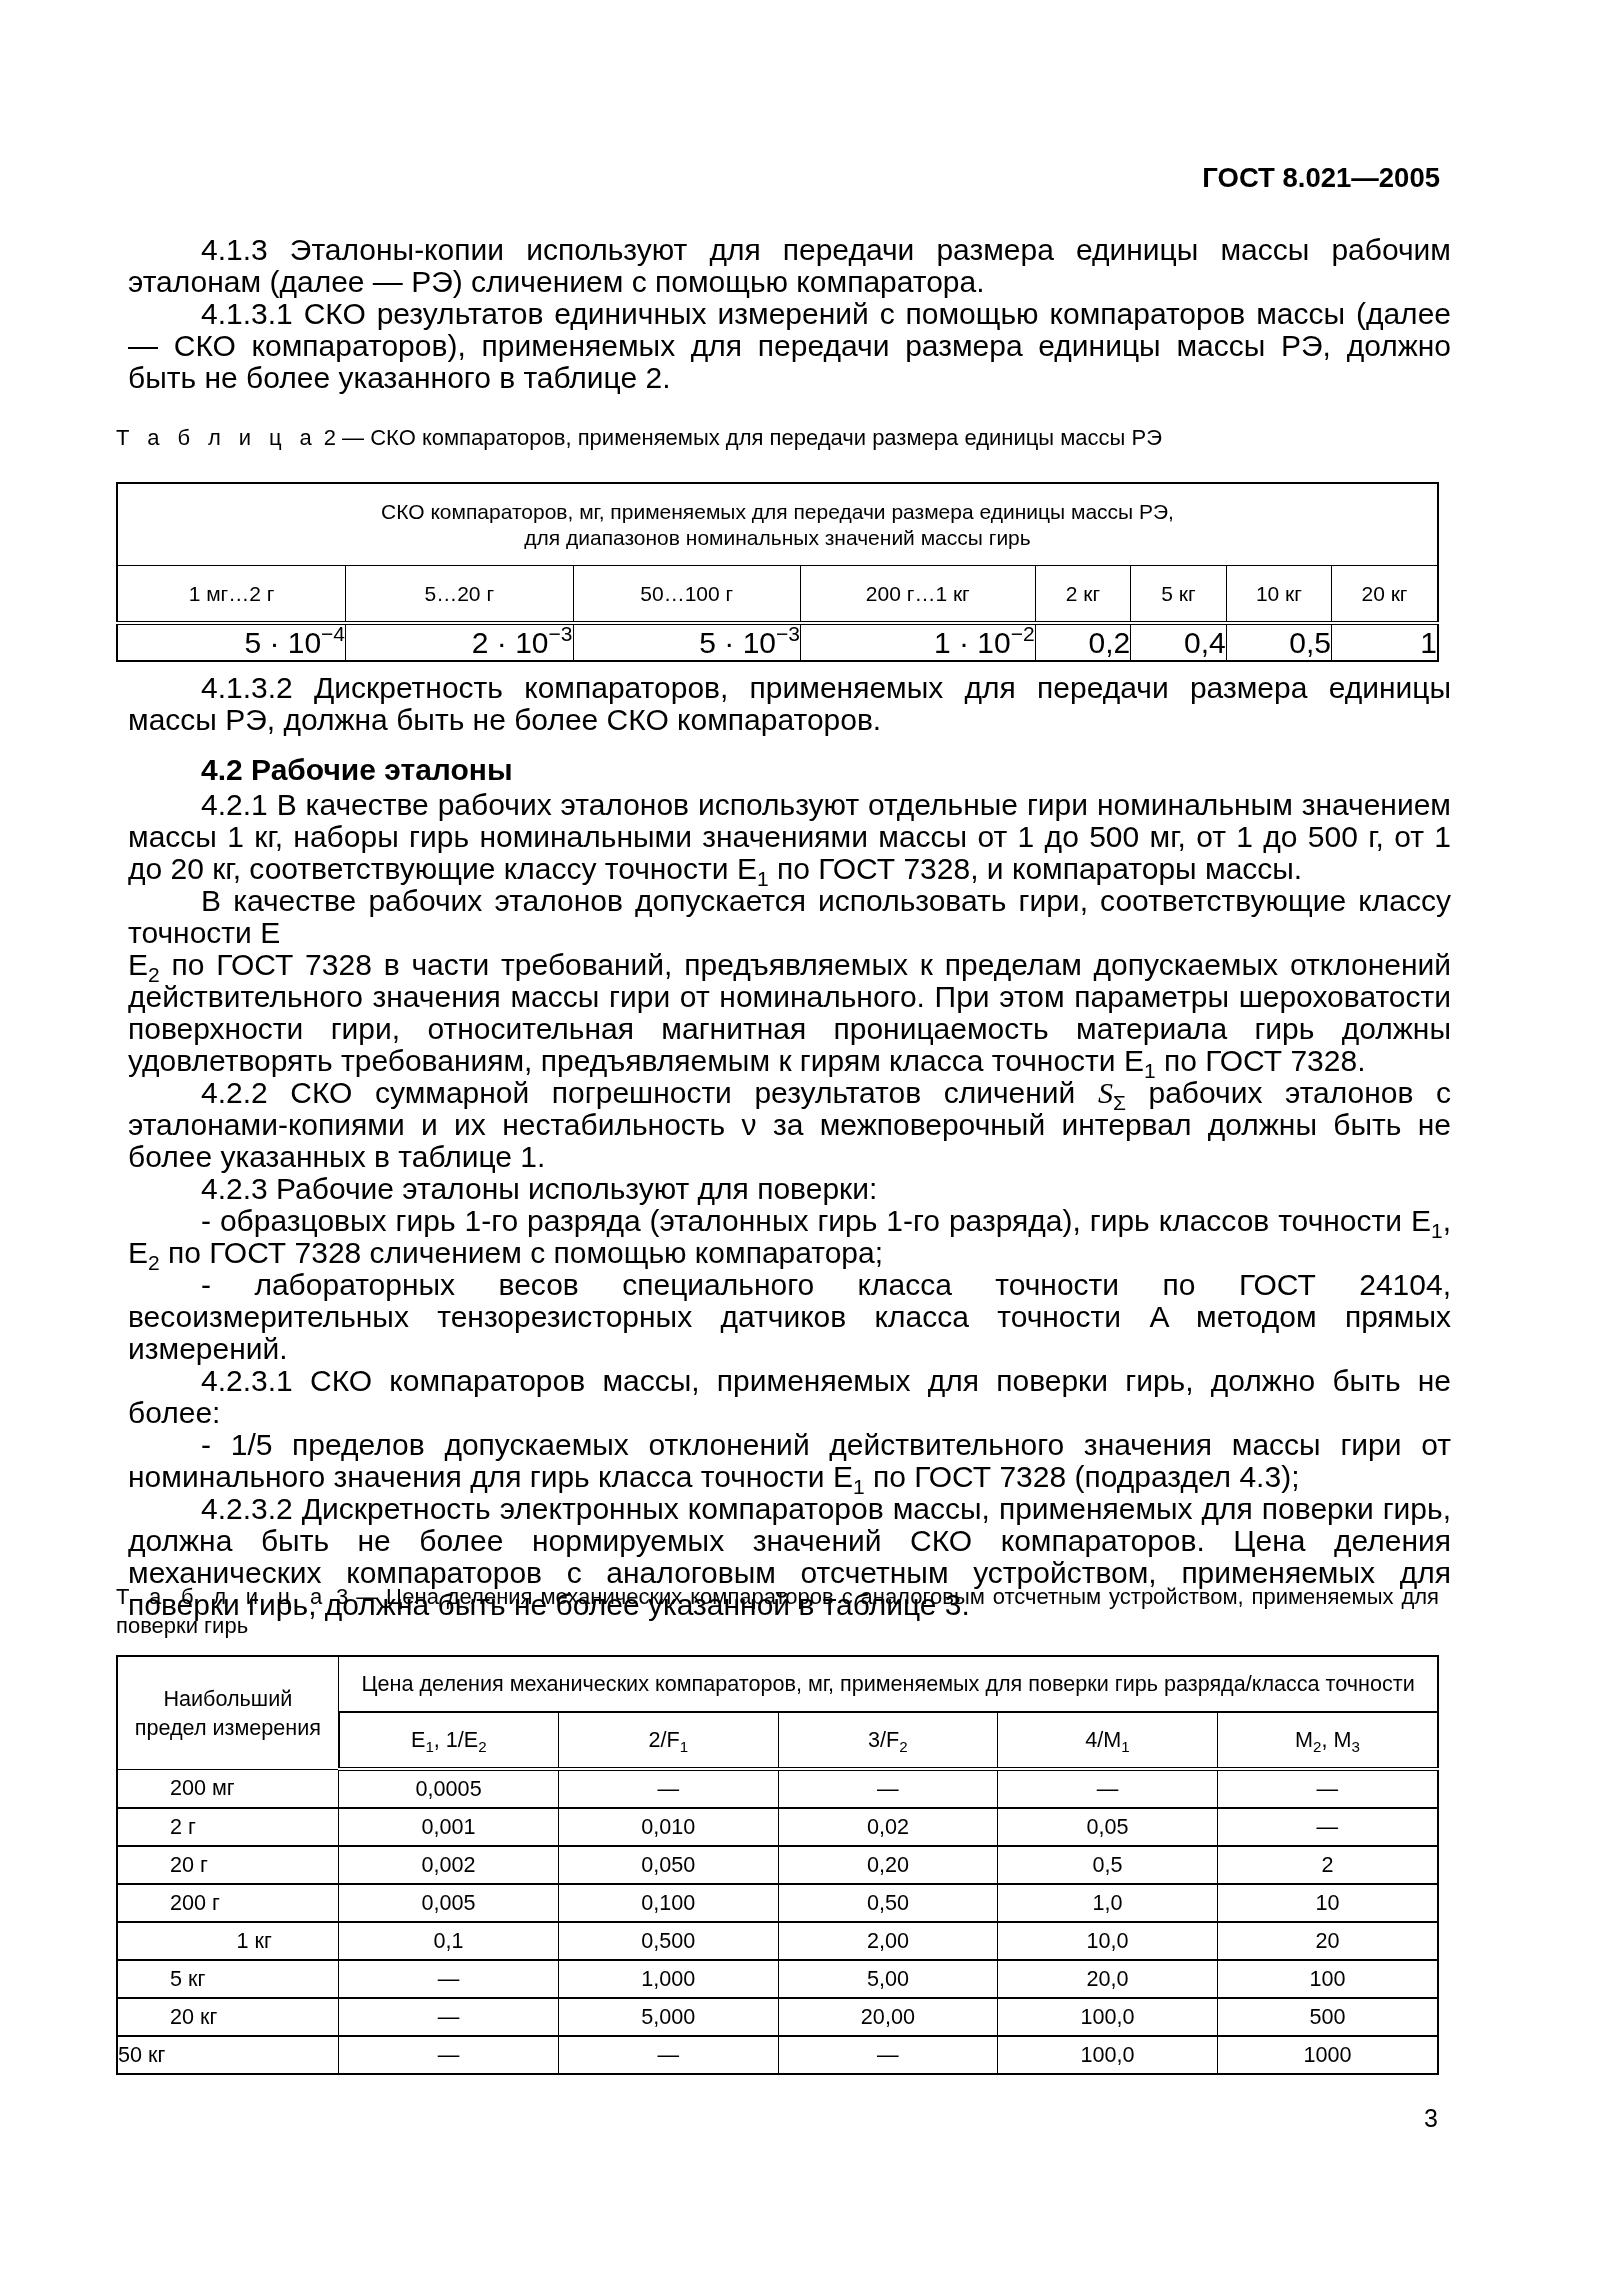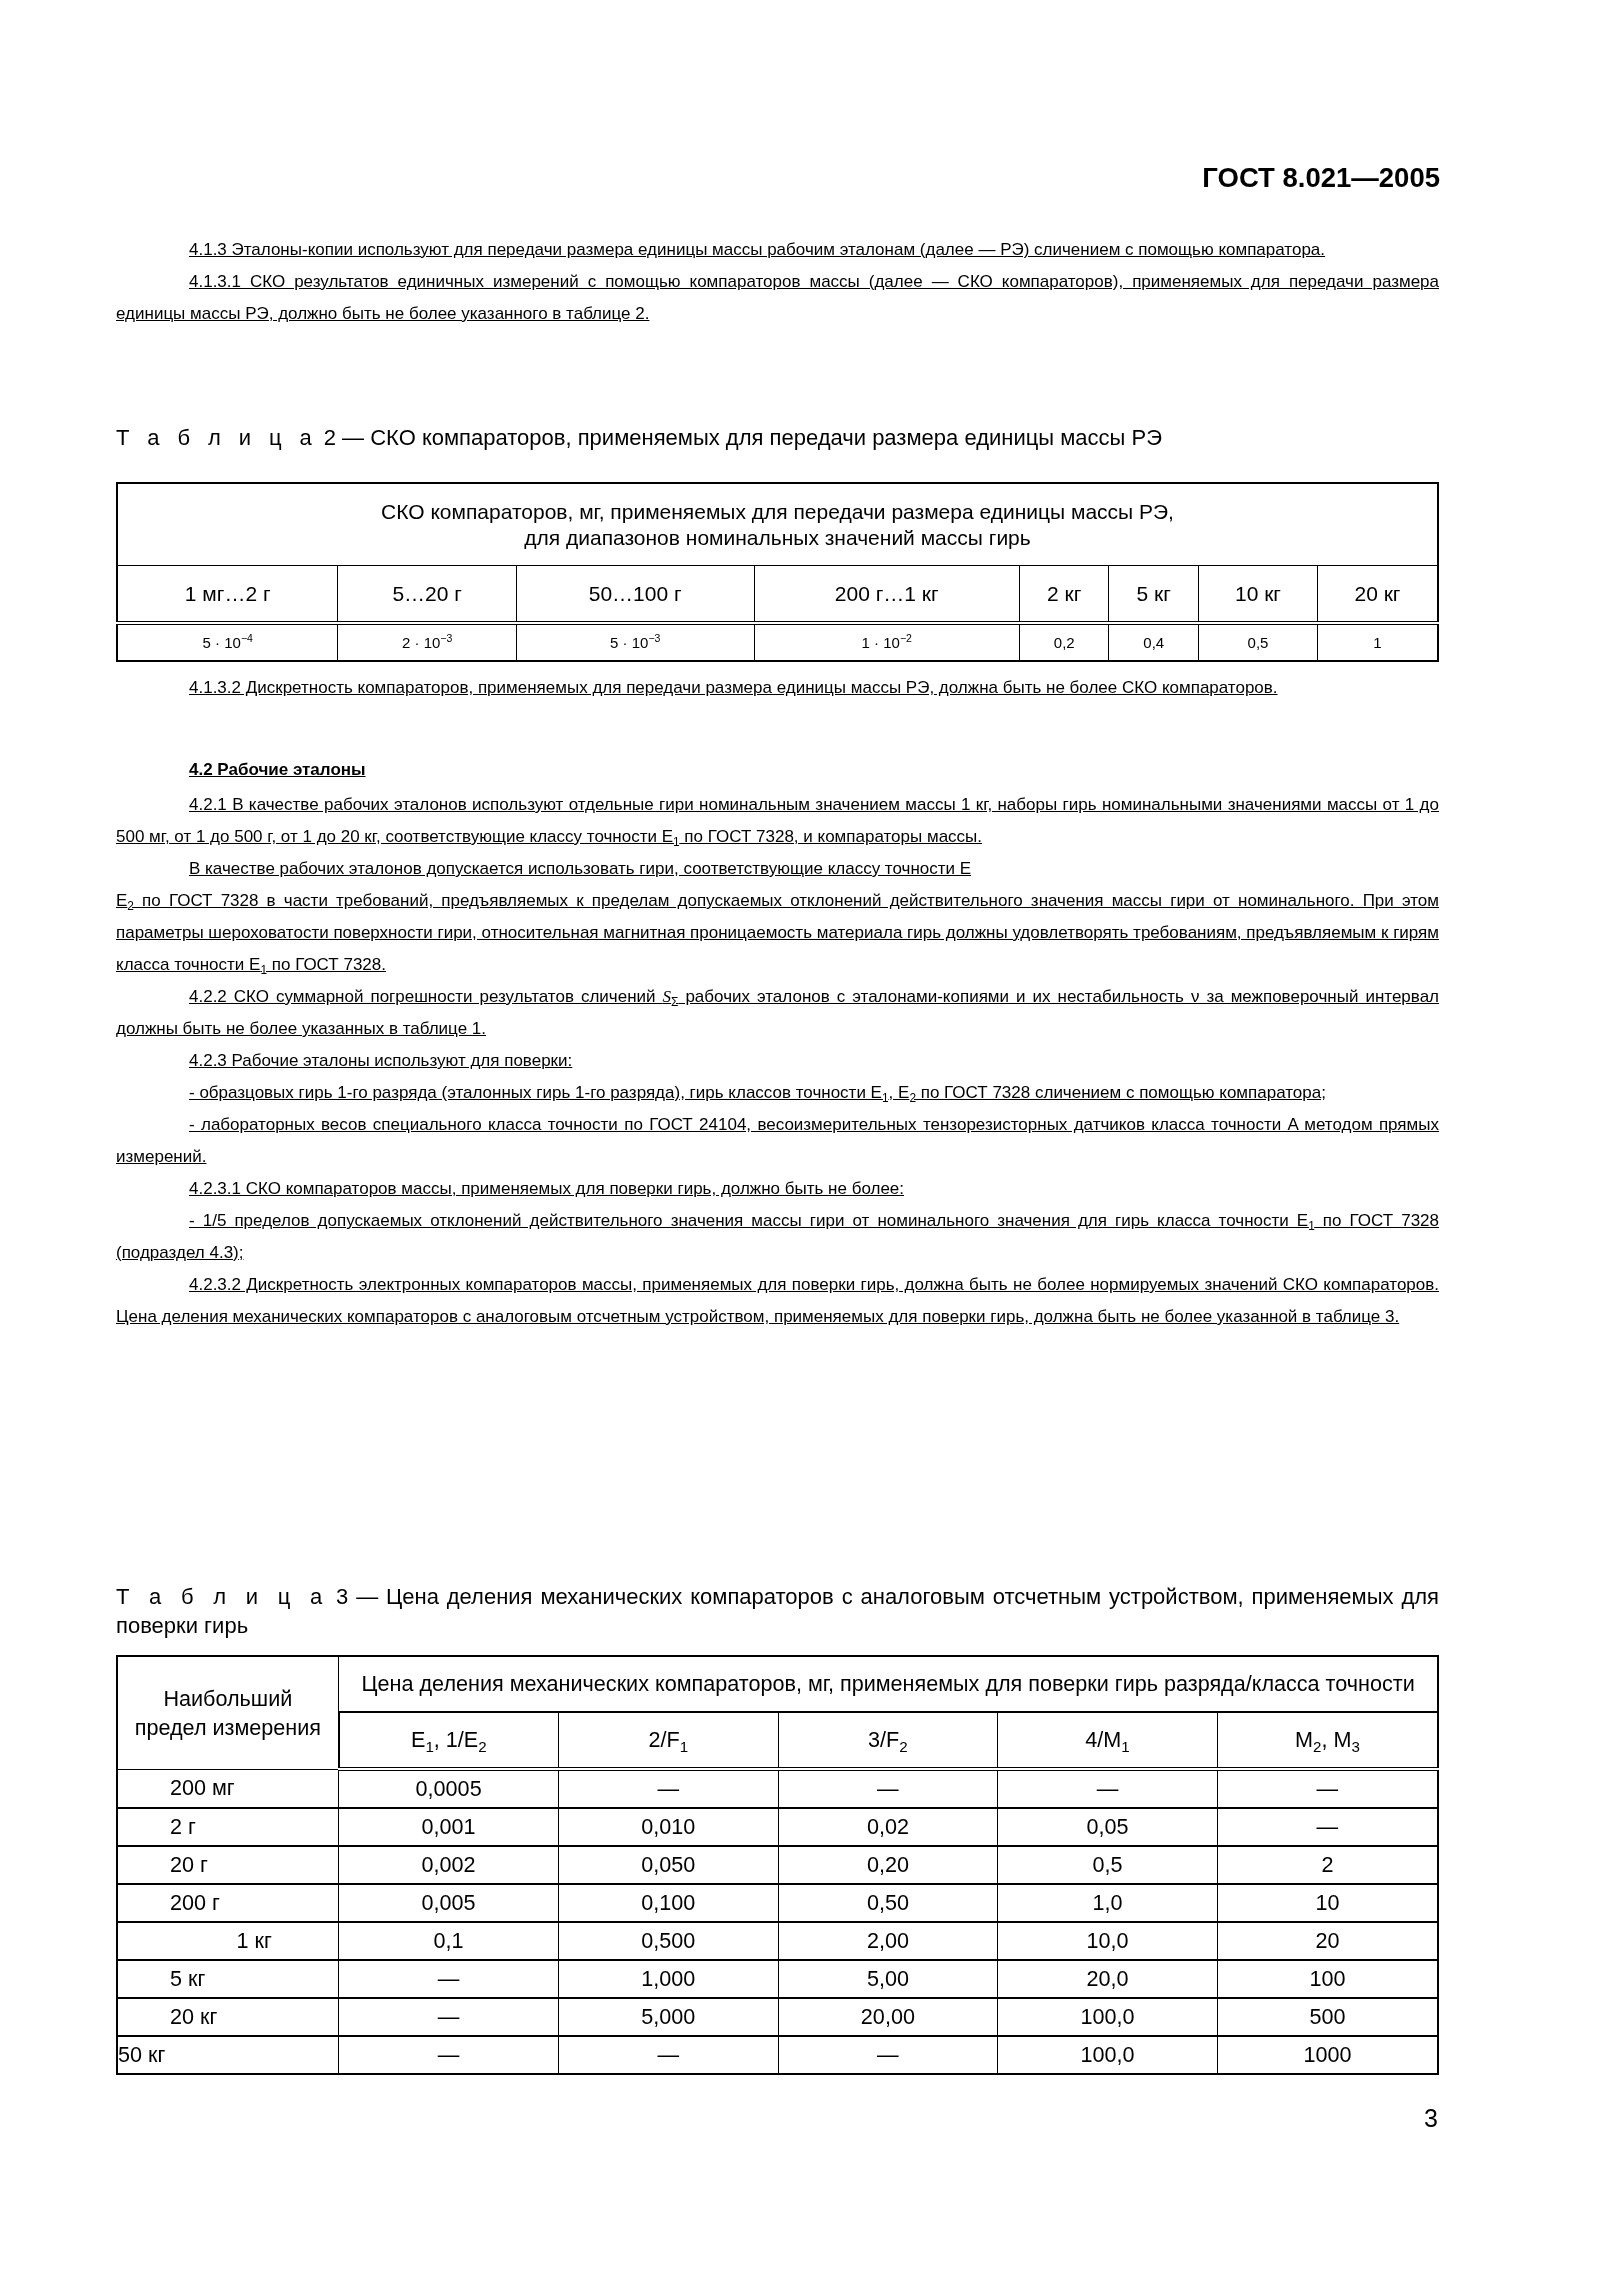--- a/index.html
+++ b/index.html
@@ -1,34 +1,34 @@
 <!DOCTYPE html>
 <html style="font-size:10.5px"><head>
 <meta charset="utf-8">
 <style>
   html, body { margin: 0; padding: 0; background: #ffffff; }
   body { width: 1623px; height: 2295px; position: relative; overflow: hidden;
          font-family: "Liberation Sans", sans-serif; color: #000; }
   .abs { position: absolute; }
   .doc-header { right: 183px; top: 162px; font-weight: bold; font-size: 27.5px; }
-  .body { left: 116px; width: 1323px; font-size: 17px; line-height: 32px; text-align: justify; text-decoration: underline; }
+  .body { left: 128px; width: 1323px; font-size: 30px; line-height: 32px; text-align: justify; }
   .p { margin: 0; text-indent: 73px; }
   .h2 { font-weight: bold; margin: 0; text-indent: 73px; line-height: 39px; }
   .caption { left: 116px; width: 1323px; font-size: 22px; line-height: 29.4px; }
   .spaced { letter-spacing: 5.9px; }
   sub { font-size: 70%; vertical-align: -0.35em; line-height: 0; }
   sup { font-size: 70%; vertical-align: 0.55em; line-height: 0; }
   table { border-collapse: collapse; font-size: 21px; }
   td, th { font-weight: normal; text-align: center; padding: 0; }
   
   .t2 { left: 116px; top: 482px; width: 1323px; }
   .t2 td { border: 1.3px solid #000; }
   .t2 .hrow td { height: 81px; border-top: 2.6px solid #000; border-left: 2.6px solid #000; border-right: 2.6px solid #000; line-height: 26px; }
   .t2 .crow td { height: 55px; border-bottom: 4.6px double #000; }
-  .t2 .vrow td { height: 35px; font-size: 15px; border-bottom: 2.6px solid #000; }
+  .t2 .vrow td { height: 35px; font-size: 30px; border-bottom: 2.6px solid #000; text-align: right; }
   .t2 tr td:first-child { border-left: 2.6px solid #000; }
   .t2 tr td:last-child { border-right: 2.6px solid #000; }
   
   .t3 { left: 116px; top: 1655px; width: 1323px; border-radius: 17px; }
   .t3 td { border: 1.3px solid #000; font-size: 21.6px; }
   .t3 .h1 td { height: 54px; border-top: 2.6px solid #000; }
   .t3 .h1 td.merged { border-bottom: 2.6px solid #000; }
   .t3 .h2r td { height: 54px; border-bottom: 4.6px double #000; }
   .t3 .drow td { height: 36px; border-bottom: 2px solid #000; }
   .t3 .drow.last td { border-bottom: 2.6px solid #000; }

